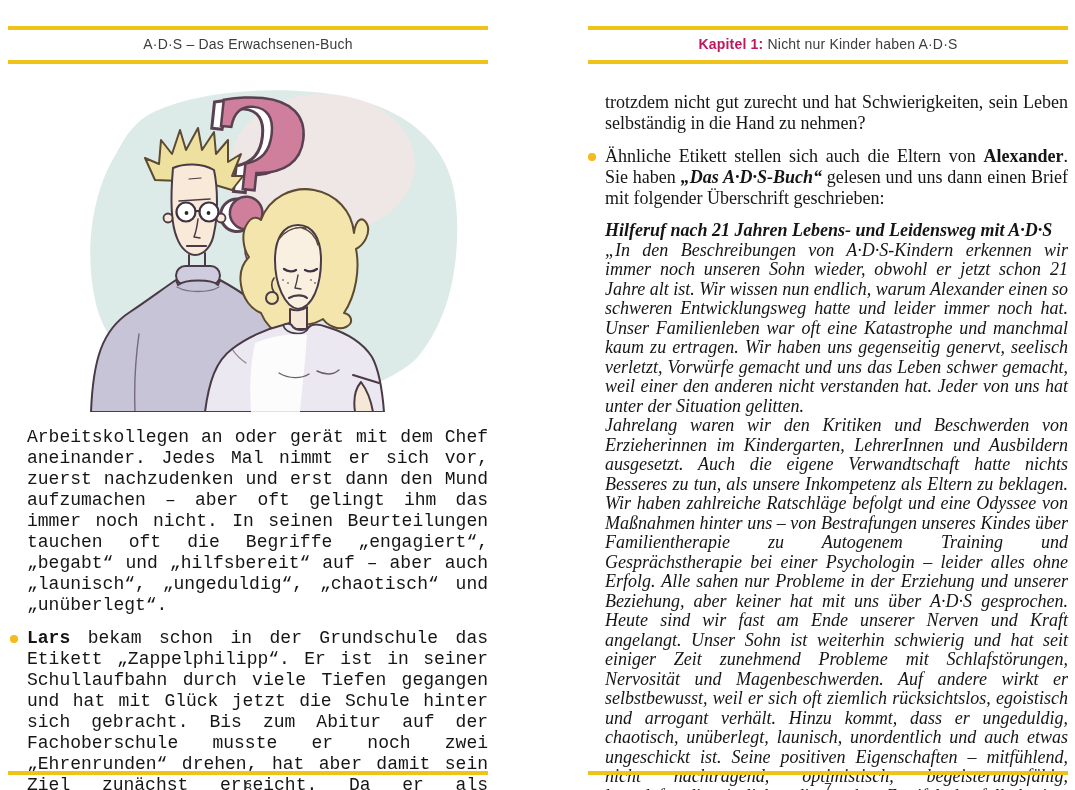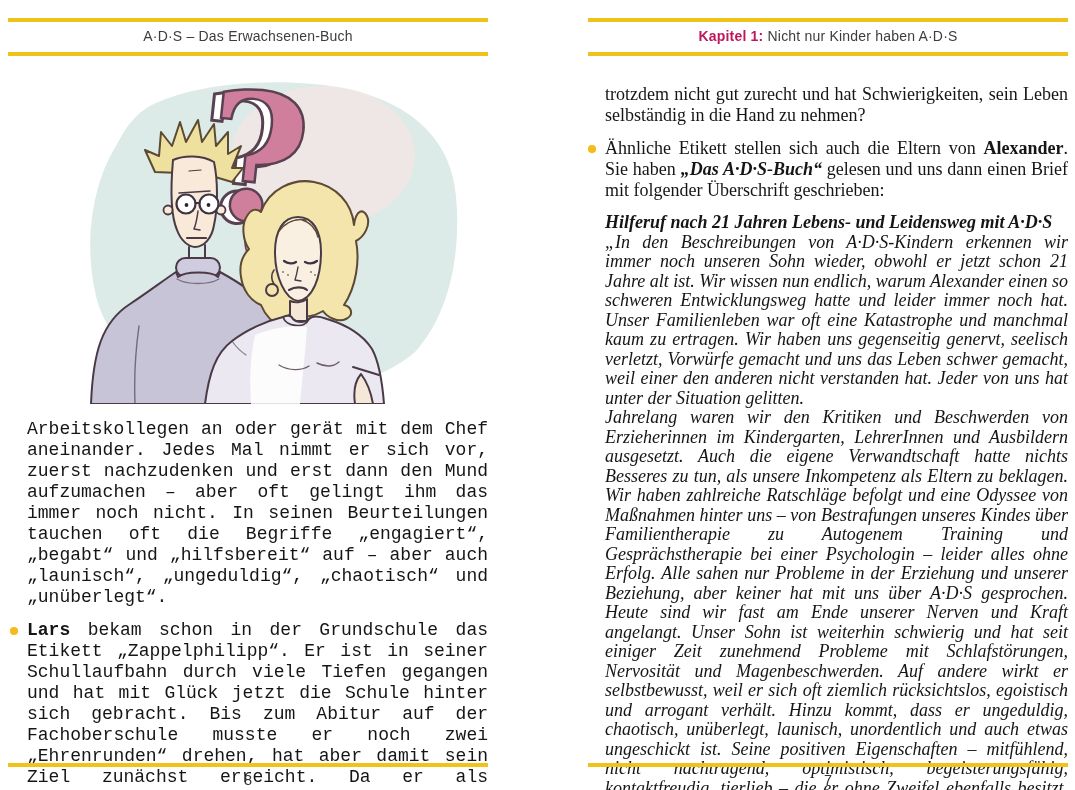--- a/index.html
+++ b/index.html
@@ -1,20 +1,20 @@
 <!DOCTYPE html>
 <html lang="de" style="--rule-yellow: #efc31a; --bullet-yellow: #f5bb1c; --question-pink: #cf7f9b; --illustration-bg: #dcebe7;"><head>
 <meta charset="utf-8">
 <style>
   html,body{margin:0;padding:0;}
   body{
     position:relative;width:1075px;height:790px;background:#ffffff;
     font-family:"Liberation Serif",serif;color:#151515;overflow:hidden;
   }
-  .page{position:absolute;top:8px;width:480px;height:566px;}
+  .page{position:absolute;top:16px;width:480px;height:566px;}
   #page-left{left:8px;}
   #page-right{left:588px;}
 
   .rule{position:absolute;left:0;right:0;height:4px;background:var(--rule-yellow,#efc31a);}
   .rule-top{top:10px;}
   .rule-under{top:44px;}
   .rule-footer{top:755px;}
 
   .running-head{
     position:absolute;top:20px;left:0;right:0;text-align:center;

